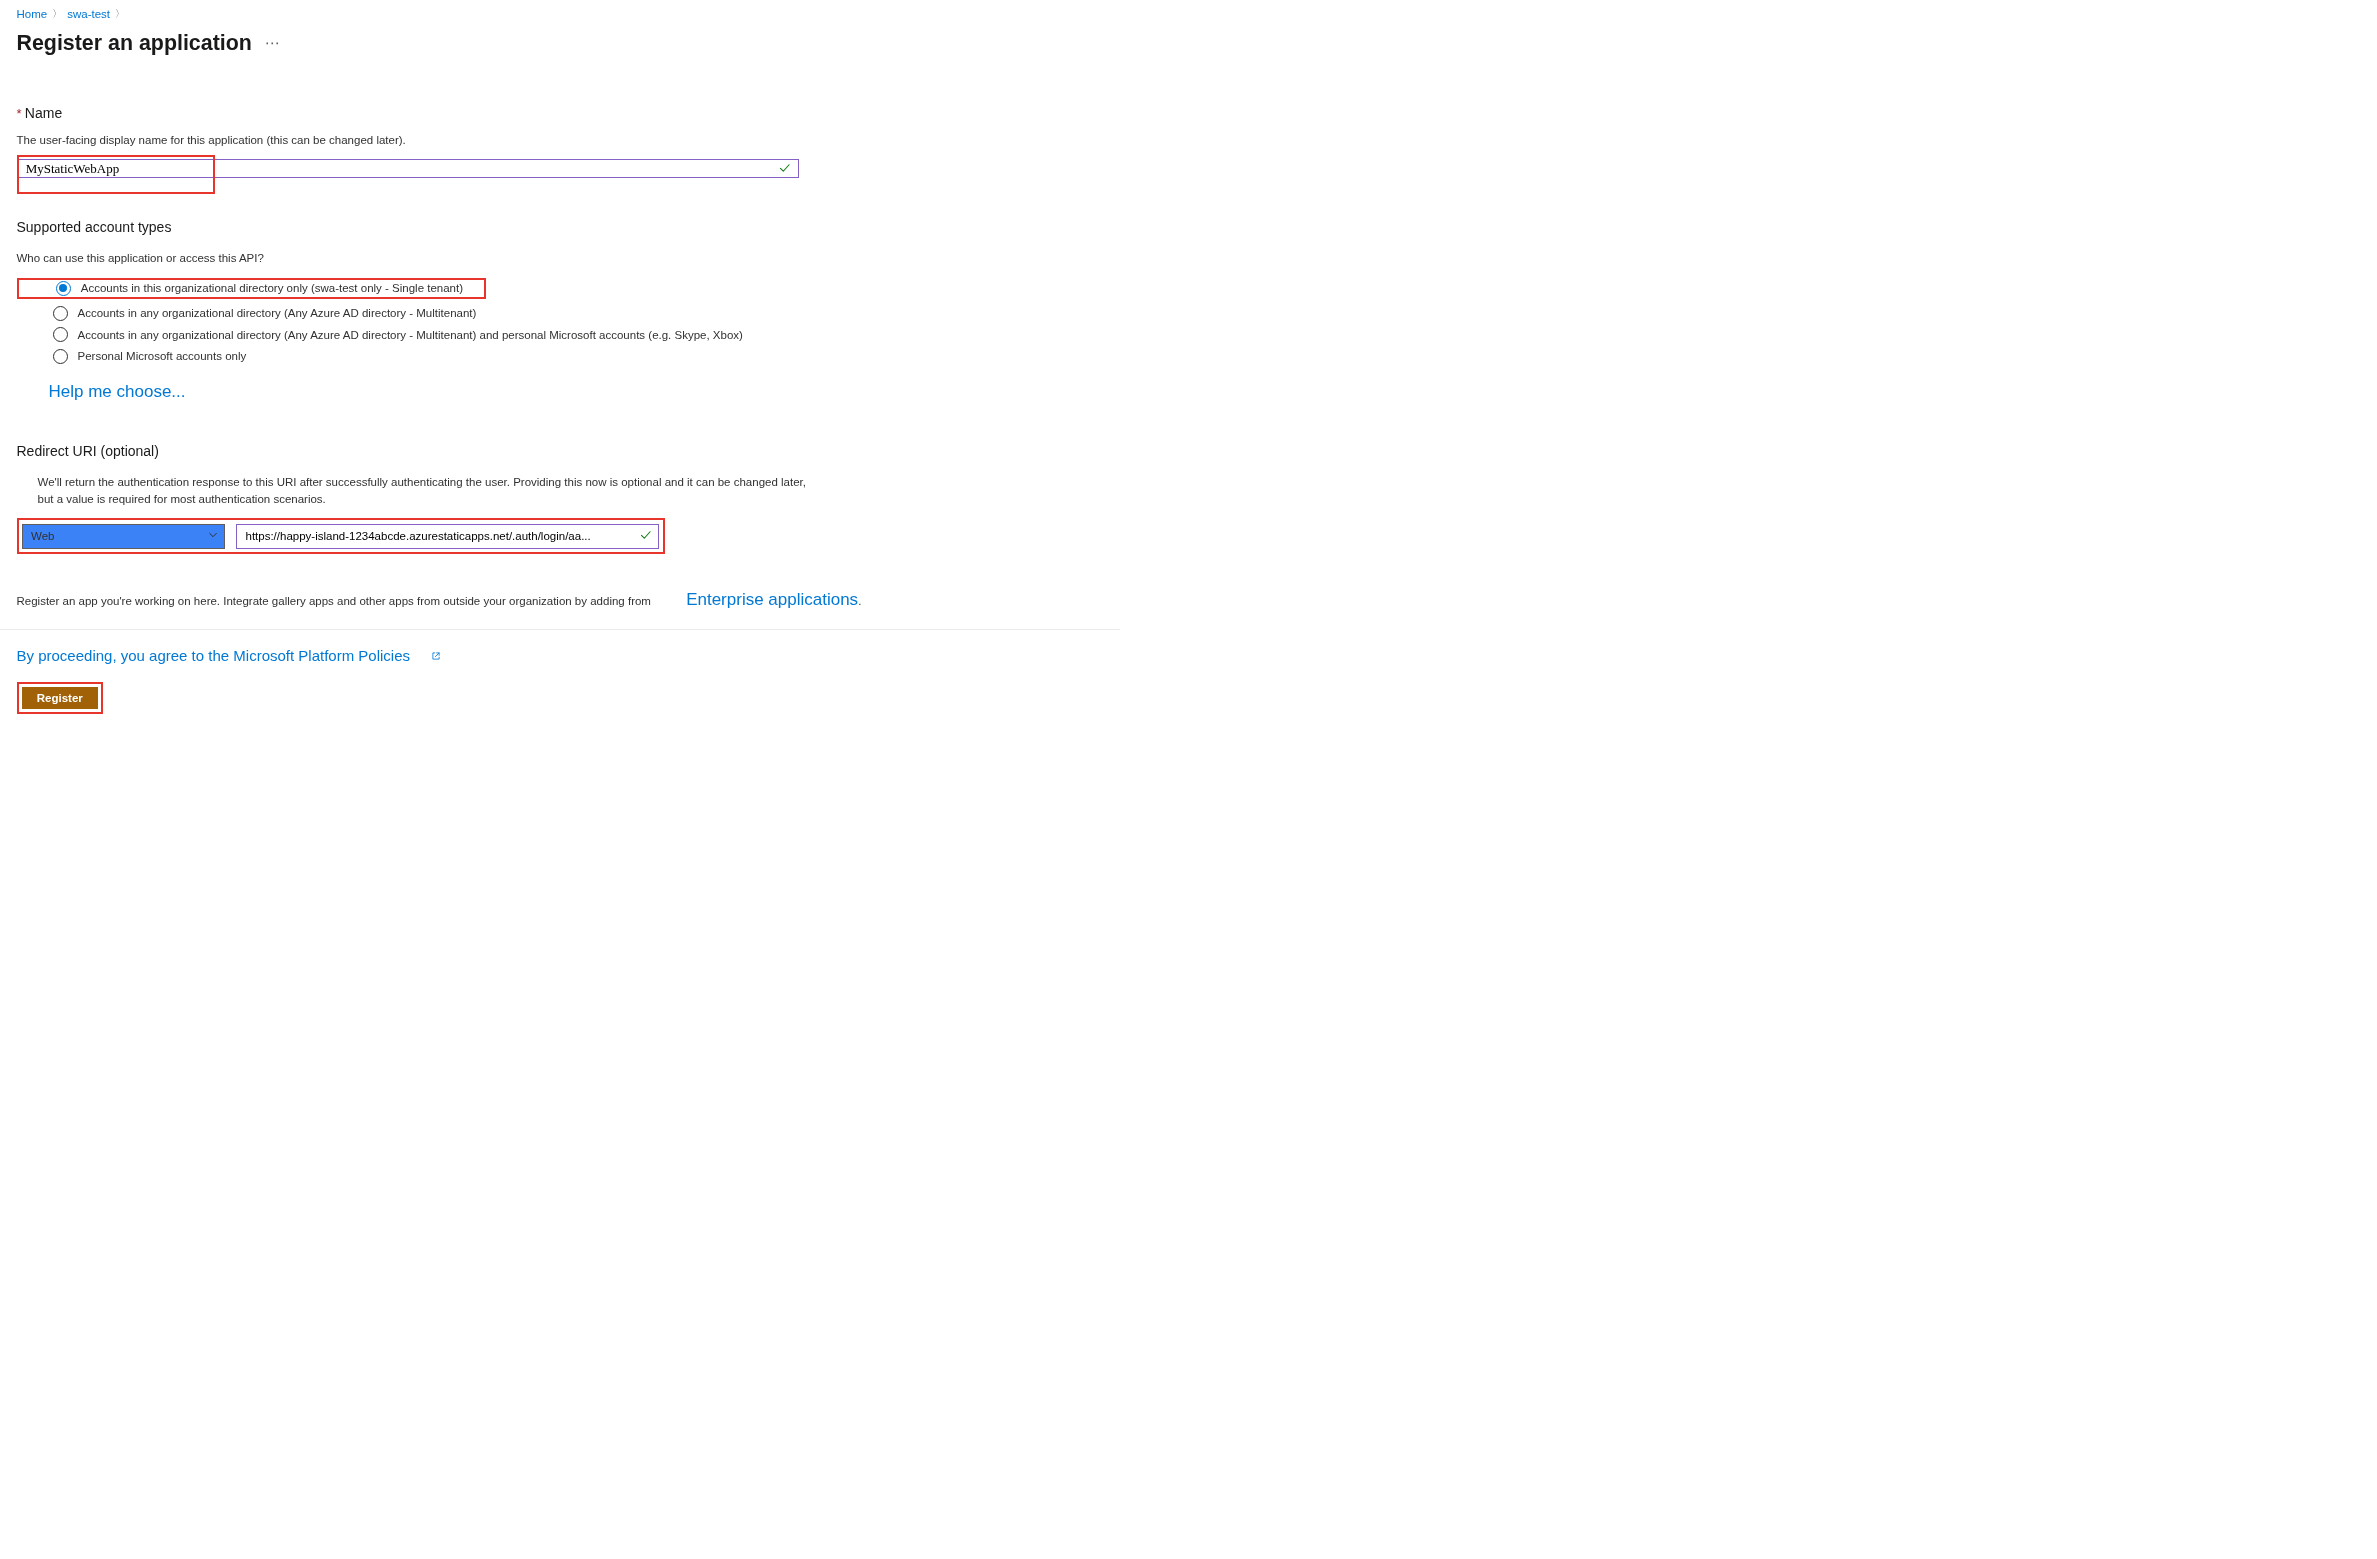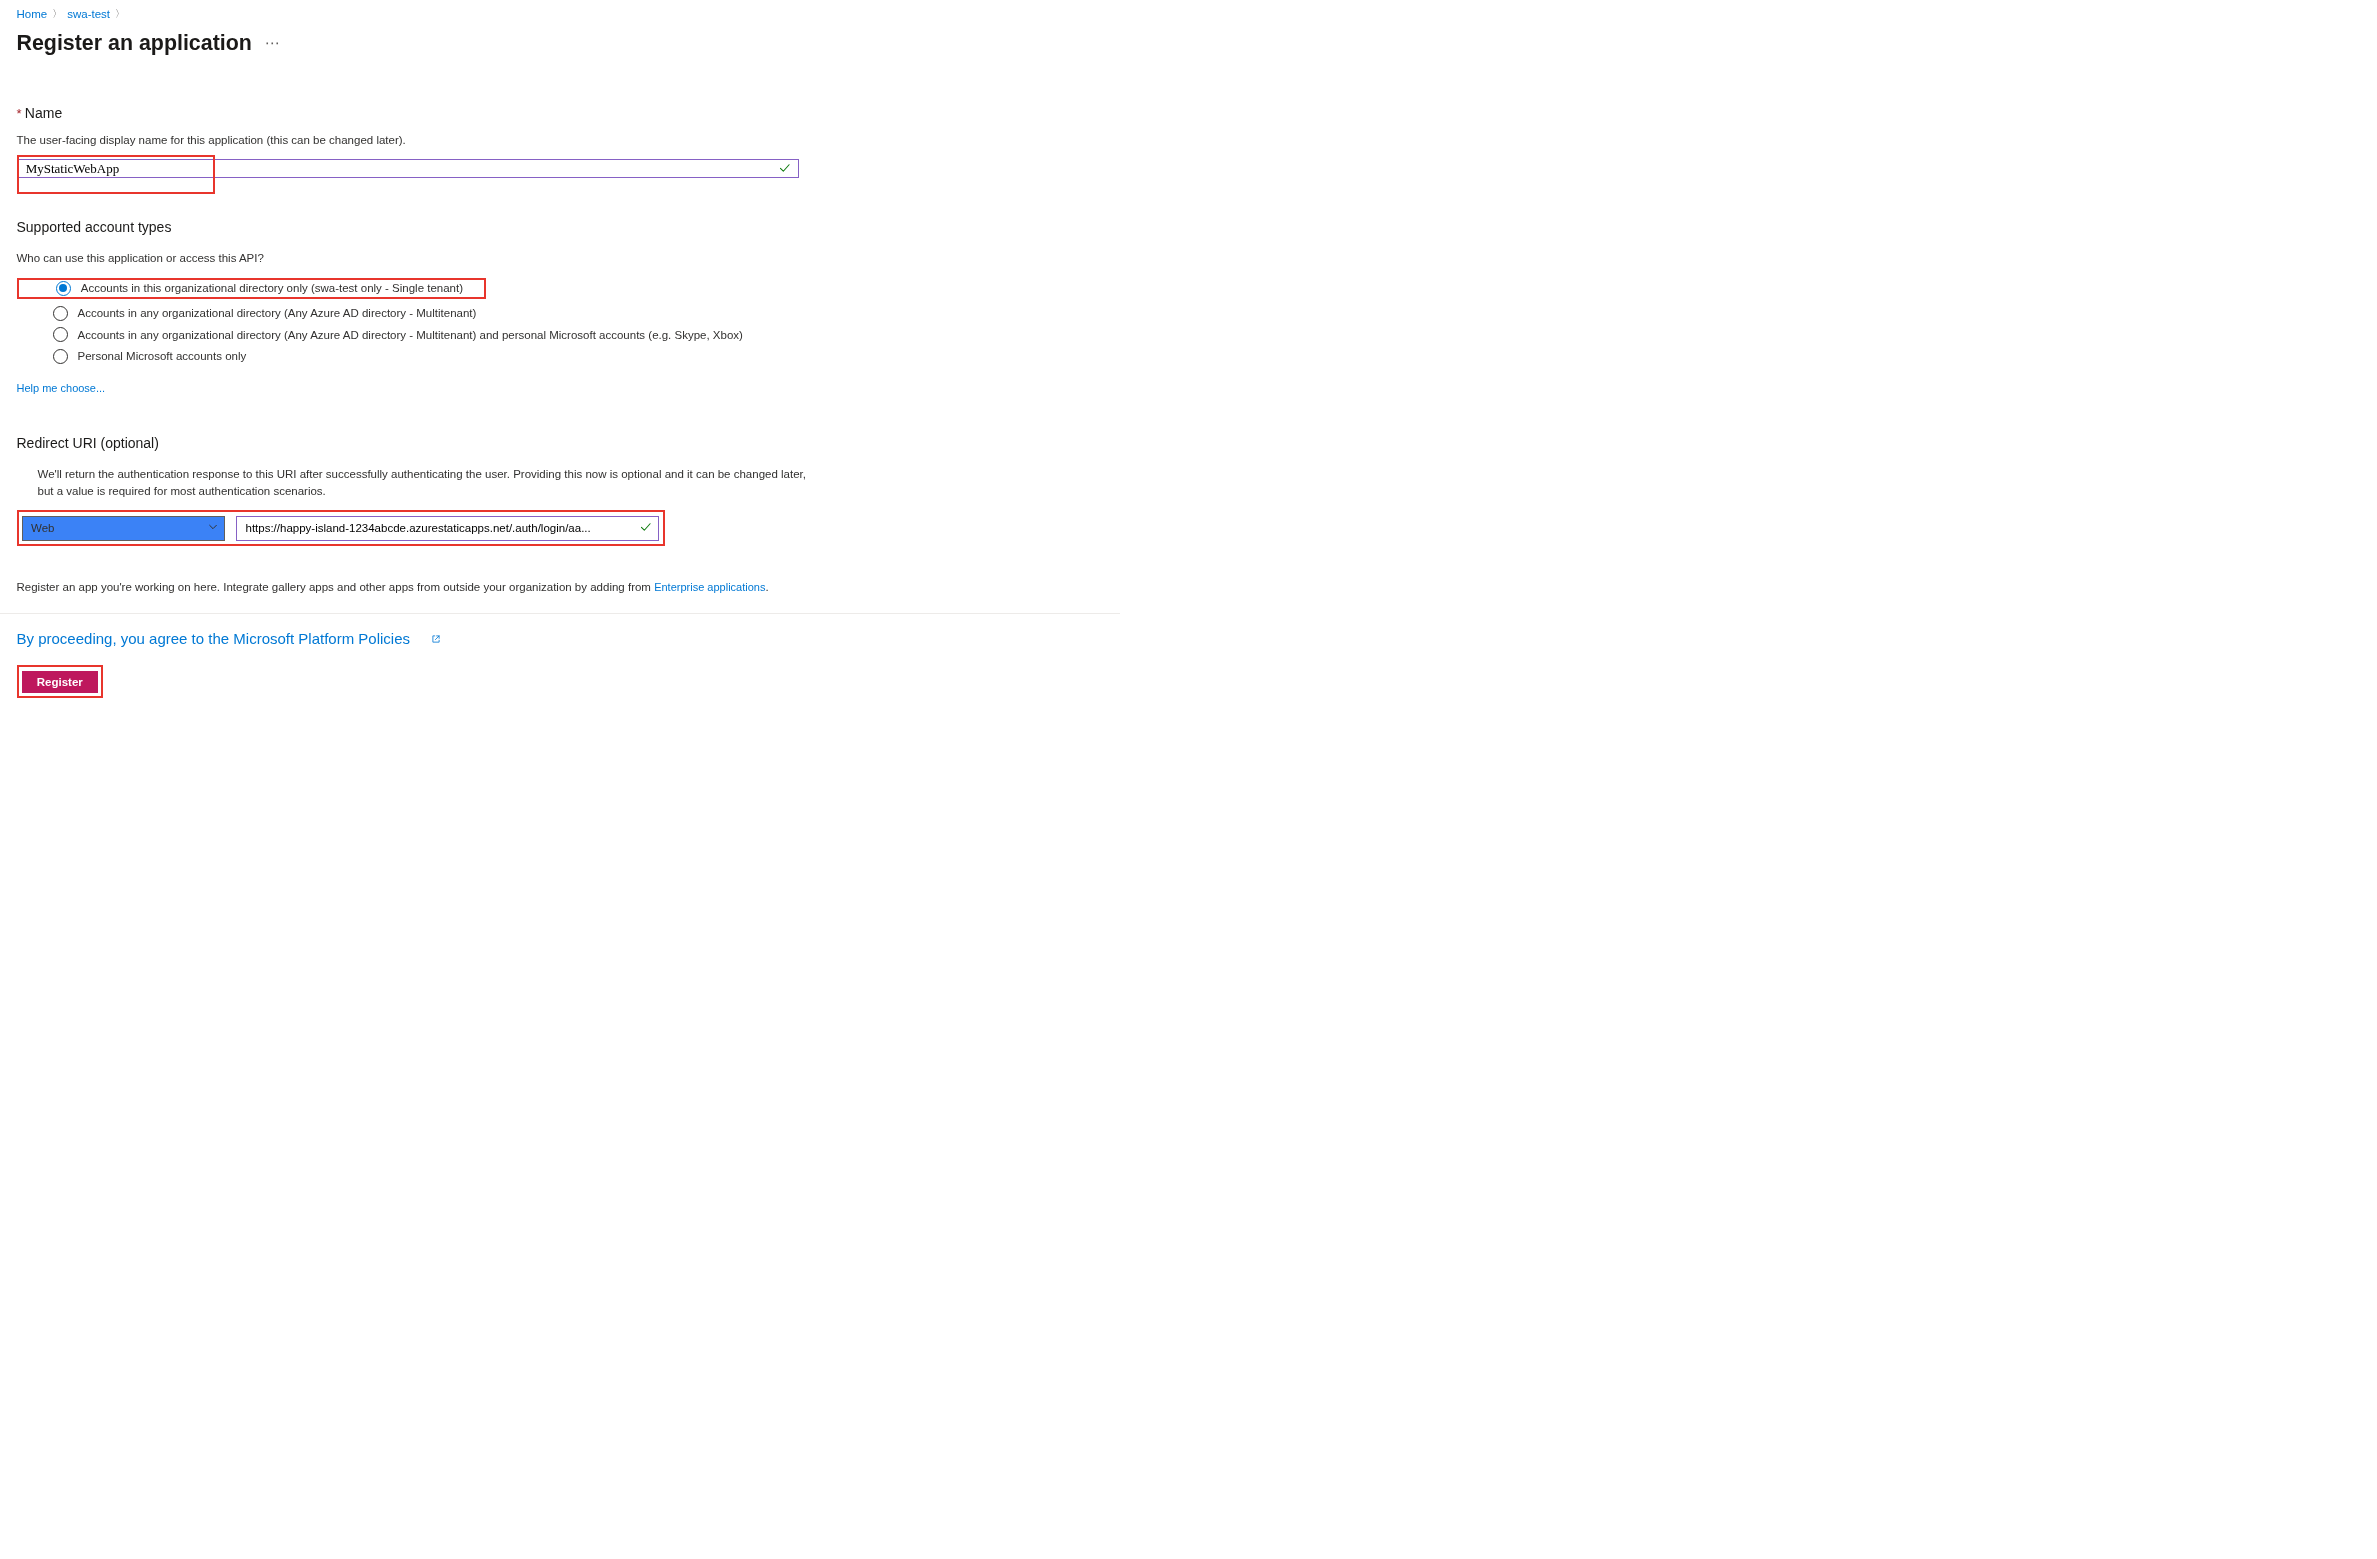--- a/index.html
+++ b/index.html
@@ -165,21 +165,22 @@
       content: "";
       position: absolute;
       inset: 0;
       border: 2.5px solid #e8352c;
       pointer-events: none;
     }
     .link {
       color: #0078d4;
       text-decoration: none;
       cursor: pointer;
-      font-size: 11px;
+      font-size: 17px;
+      margin-left: 32px;
     }
     .redirect-row {
       display: flex;
       gap: 11.5px;
       align-items: stretch;
       width: 648px;
       max-width: 100%;
       border: 2.5px solid #e8352c;
       padding: 3.3px;
     }
@@ -241,21 +242,21 @@
     .external-icon svg {
       width: 10px;
       height: 10px;
     }
     .register-wrap {
       display: inline-block;
       border: 2.5px solid #e8352c;
       padding: 3.3px;
     }
     .register-btn {
-      background: #be185d;
+      background: #a16207;
       color: #ffffff;
       border: none;
       padding: 5px 15px;
       font-size: 11.5px;
       font-weight: 600;
       cursor: pointer;
       font-family: inherit;
     }
     .bottom-text {
       font-size: 11.5px;

